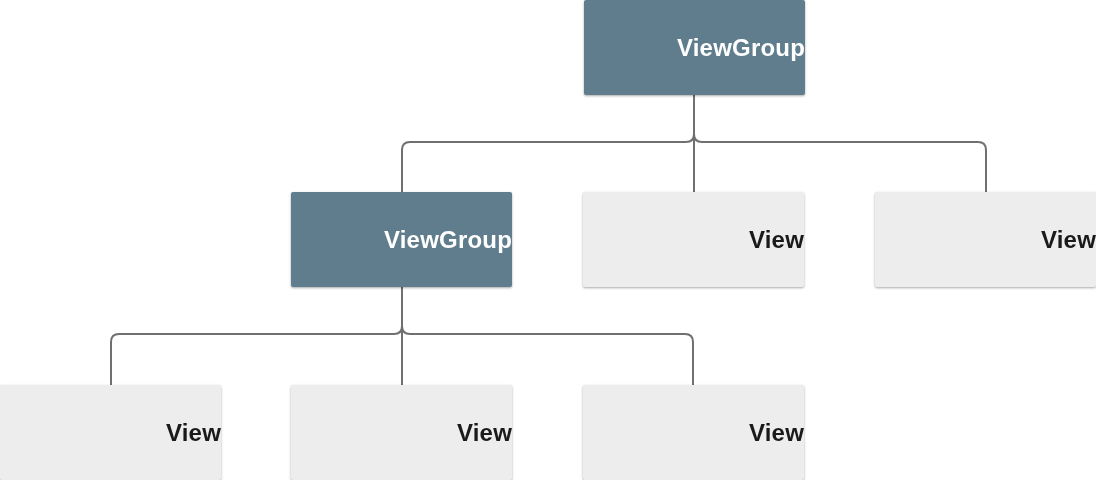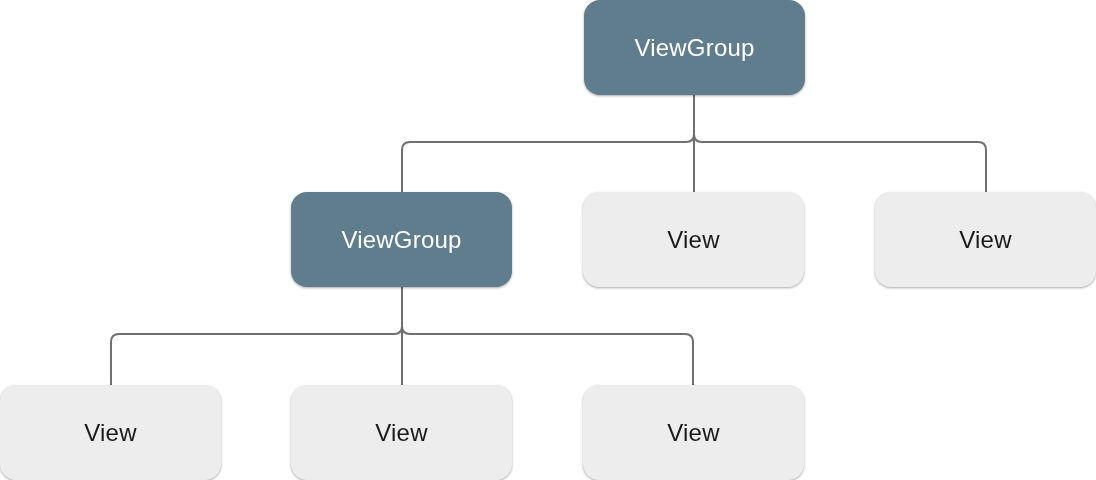--- a/index.html
+++ b/index.html
@@ -23,26 +23,26 @@
   }
   .edge {
     fill: none;
     stroke: var(--edge-line, #707070);
     stroke-width: 2;
   }
   .node {
     position: absolute;
     width: 221px;
     height: 95px;
-    border-radius: 16px;
+    border-radius: 2px;
     display: flex;
     align-items: center;
-    justify-content: center;
+    justify-content: flex-end;
     font-size: 24px;
-    font-weight: 400;
+    font-weight: 700;
     letter-spacing: 0.2px;
     box-shadow: 0 1px 3px rgba(0,0,0,0.22), 0 1px 2px rgba(0,0,0,0.14);
   }
   .node.viewgroup {
     background: var(--viewgroup-bg, #5f7d8c);
     color: var(--viewgroup-text, #ffffff);
   }
   .node.view {
     background: var(--view-bg, #ededed);
     color: var(--view-text, #1a1a1a);

